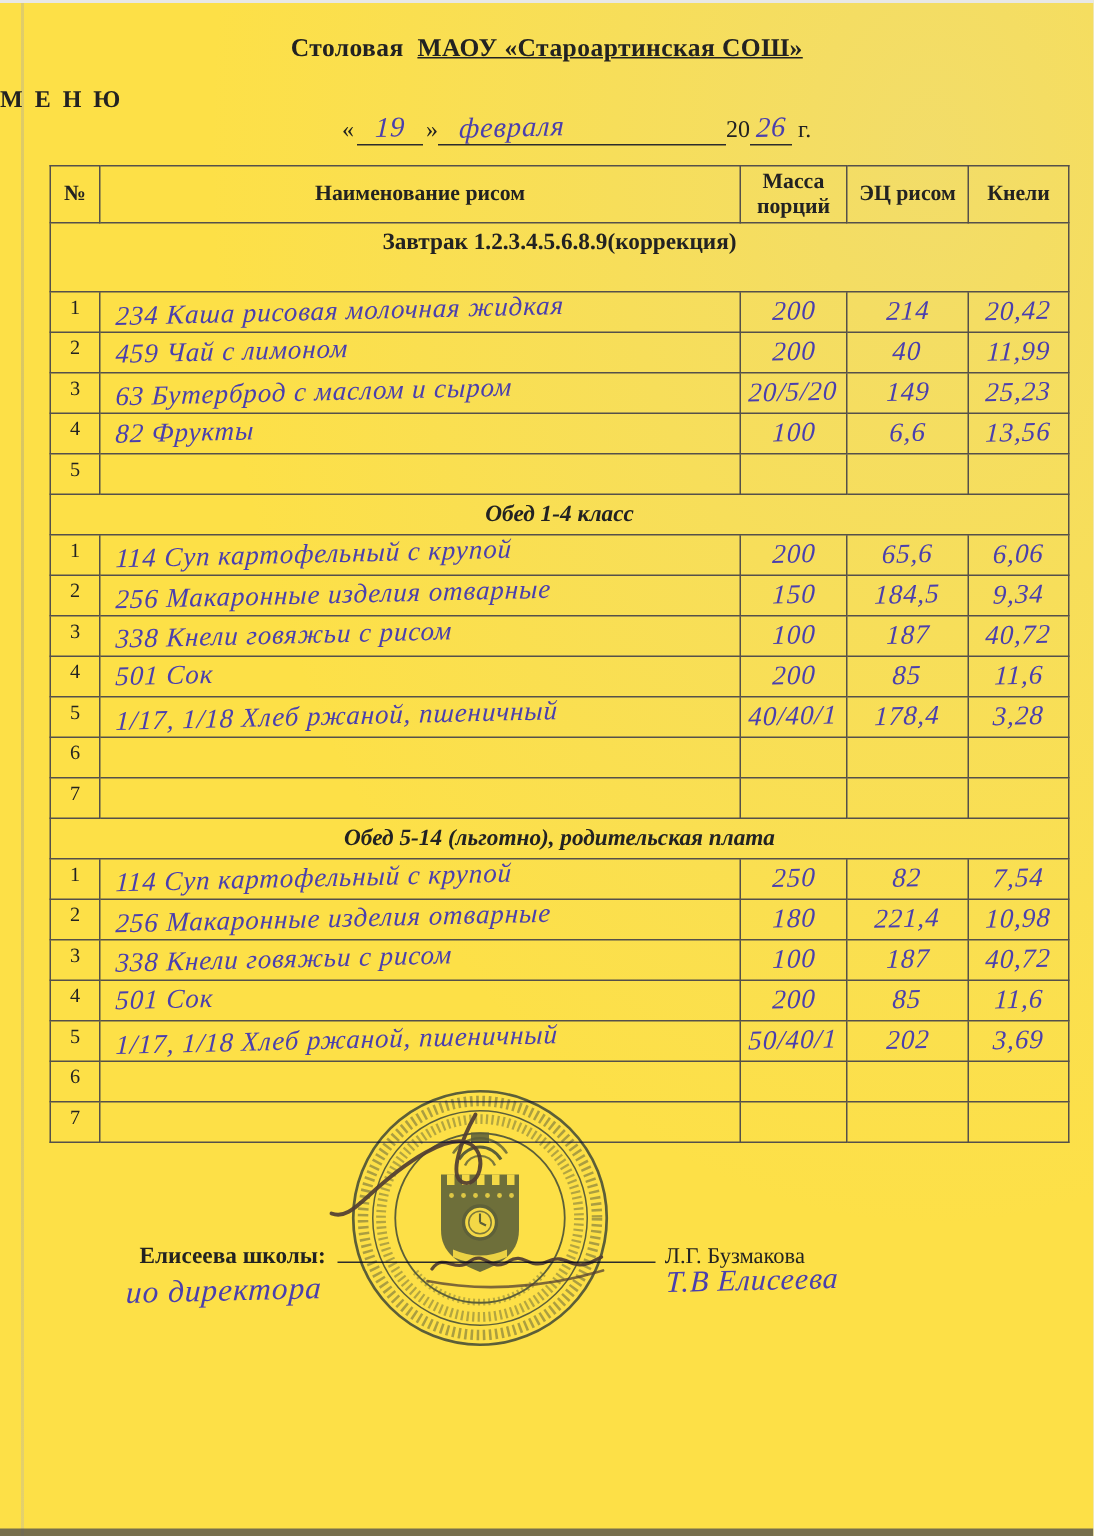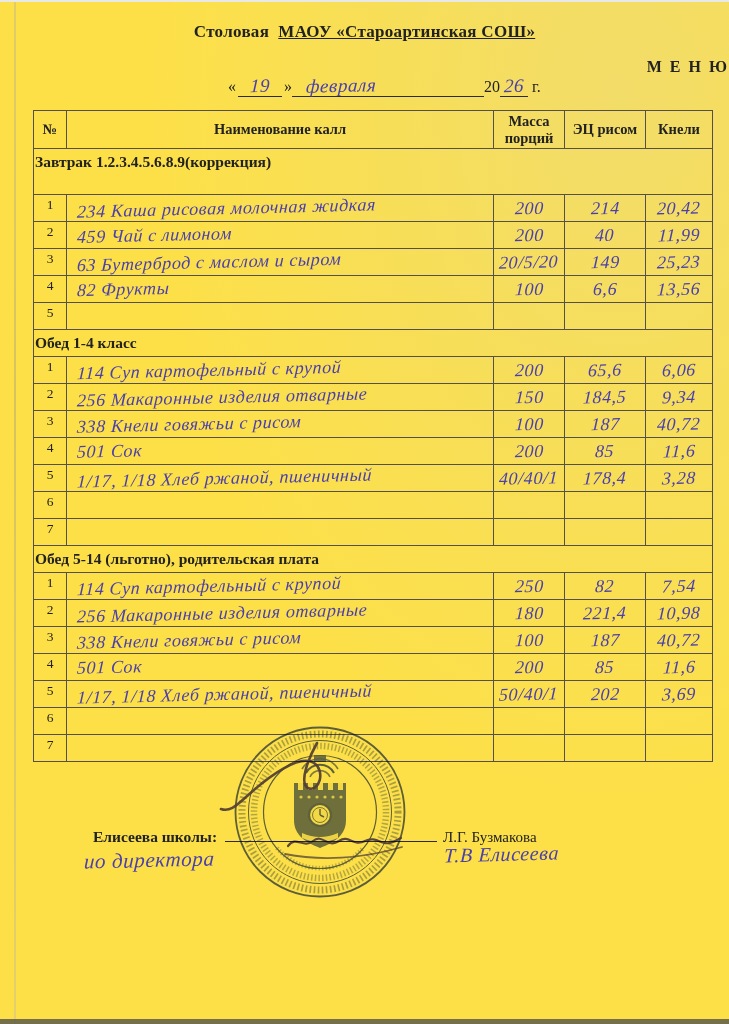--- a/index.html
+++ b/index.html
@@ -12,21 +12,21 @@
   .scan-left{position:absolute;left:14px;top:0;width:2px;height:100%;
     background:linear-gradient(#aaa,#8f8f8f 40%,#b5b5b3);opacity:.35;}
   .scan-bottom{position:absolute;left:0;bottom:0;width:100%;height:7px;background:#54524e;opacity:.8;}
   .scan-tint{position:absolute;inset:0;background:
     radial-gradient(ellipse at 85% 10%, rgba(210,210,205,.25), transparent 55%);pointer-events:none;}
 
   
   .title-line{position:absolute;top:20px;left:0;width:100%;text-align:center;
     font-weight:bold;font-size:17px;letter-spacing:.3px;}
   .title-line .u{text-decoration:underline;}
-  .menu-title{position:absolute;top:56px;left:0;width:100%;text-align:right;
+  .menu-title{position:absolute;top:56px;left:0;width:100%;text-align:left;
     font-weight:bold;font-size:16px;letter-spacing:2px;}
   .date-line{position:absolute;top:74px;left:228px;font-size:16px;white-space:nowrap;}
   .blank{display:inline-block;border-bottom:1.3px solid #2c2c2c;text-align:center;}
   .blank.day{width:44px;margin:0 2px;}
   .blank.month{width:178px;text-align:left;padding-left:14px;}
   .blank.yr{width:28px;}
 
   
   .hw{
     font-family:"Liberation Serif",serif;font-style:italic;color:var(--ink_blue,#4a3fae);
@@ -36,24 +36,24 @@
   .hw.big{font-size:19px;}
 
   
   table.menu{
     position:absolute;left:33px;top:108px;width:679px;
     border-collapse:collapse;table-layout:fixed;
   }
   table.menu td,table.menu th{border:1px solid #55504a;overflow:hidden;}
   table.menu th{font-size:14.5px;font-weight:bold;text-align:center;padding:2px;line-height:1.15;}
   tr.hdr{height:33px;}
-  td.section{font-weight:bold;font-size:15.5px;}
+  td.section{font-weight:bold;text-align:center;font-size:15.5px;}
   tr.sec-tall{height:46px;}
   tr.sec-tall td{vertical-align:top;padding-top:4px;}
-  tr.sec{height:27px;}
+  tr.sec{height:27px;font-style:italic;}
   tr.data{height:27px;}
   td.c-num{font-size:13.5px;text-align:center;vertical-align:top;padding-top:2px;}
   td.c-name{padding-left:10px;vertical-align:middle;}
   td.c-name .hw{font-size:18px;white-space:nowrap;}
   td.c-mass,td.c-en,td.c-price{text-align:center;vertical-align:middle;}
   td.c-mass .hw,td.c-en .hw,td.c-price .hw{font-size:18px;}
 
   
   .sig-row{position:absolute;left:93px;white-space:nowrap;font-size:15.5px;}
   .sig-row .lbl{font-weight:bold;}
@@ -92,21 +92,21 @@
     <colgroup>
         <col style="width:33px">
         <col style="width:427px">
         <col style="width:71px">
         <col style="width:81px">
         <col style="width:67px">
       </colgroup>
     <tbody>
         <tr class="hdr">
       <th>№</th>
-      <th>Наименование калл</th>
+      <th>Наименование рисом</th>
       <th>Масса порций</th>
       <th>ЭЦ рисом</th>
       <th>Кнели</th>
     </tr>
 
     <tr class="sec-tall">
       <td class="section" colspan="5">Завтрак 1.2.3.4.5.6.8.9(коррекция)</td>
     </tr>
     <tr class="data">
       <td class="c-num">1</td>

